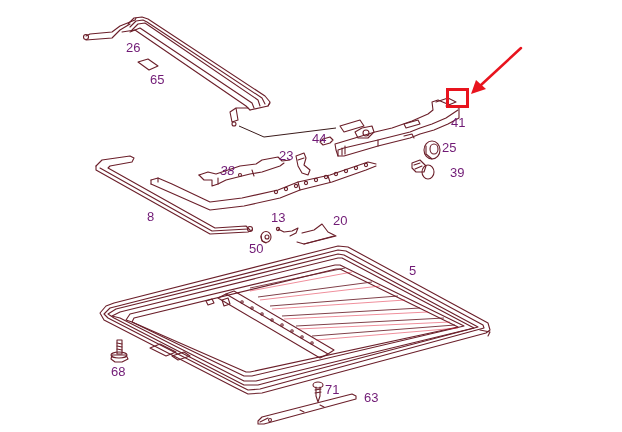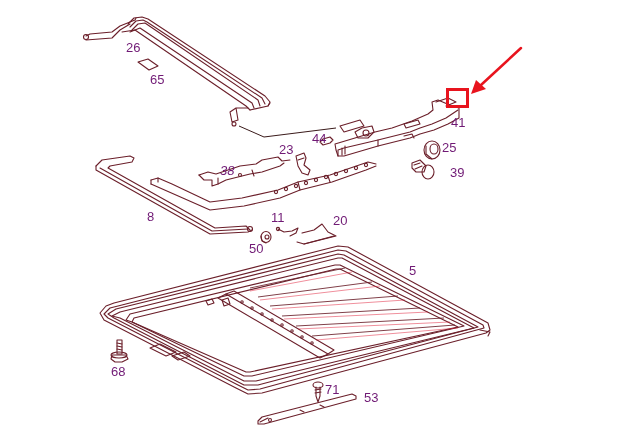--- a/index.html
+++ b/index.html
@@ -194,31 +194,31 @@
     <circle class="part" cx="270" cy="420" r="1.5"></circle>
   </g>
 </svg>
 
 <div id="callouts">
   <span class="callout" style="left:126px;top:41px;">26</span>
   <span class="callout" style="left:150px;top:73px;">65</span>
   <span class="callout" style="left:451px;top:100px;margin-top:16px;">41</span>
   <span class="callout" style="left:312px;top:132px;">44</span>
   <span class="callout" style="left:442px;top:141px;">25</span>
-  <span class="callout" style="left:279px;top:143px;">23</span>
+  <span class="callout" style="left:279px;top:149px;">23</span>
   <span class="callout" style="left:220px;top:164px;font-style:italic;">38</span>
   <span class="callout" style="left:450px;top:166px;">39</span>
   <span class="callout" style="left:333px;top:188px;margin-top:26px;">20</span>
   <span class="callout" style="left:147px;top:210px;">8</span>
-  <span class="callout" style="left:271px;top:211px;">11</span>
+  <span class="callout" style="left:271px;top:211px;">13</span>
   <span class="callout" style="left:249px;top:242px;">50</span>
   <span class="callout" style="left:409px;top:264px;">5</span>
   <span class="callout" style="left:111px;top:365px;">68</span>
   <span class="callout" style="left:325px;top:383px;">71</span>
-  <span class="callout" style="left:364px;top:391px;">53</span>
+  <span class="callout" style="left:364px;top:391px;">63</span>
 </div>
 
 <div class="hl-box" style="left:446px;top:88px;width:23px;height:20px;"></div>
 
 <svg class="arrow" width="622" height="432" viewBox="0 0 622 432" xmlns="http://www.w3.org/2000/svg">
   <line x1="521" y1="48" x2="481" y2="85" stroke="#e8141e" stroke-width="2.5" stroke-linecap="round"></line>
   <path d="M471,94 L476,80 L486,89 Z" fill="#e8141e"></path>
 </svg>
 
 </body></html>

